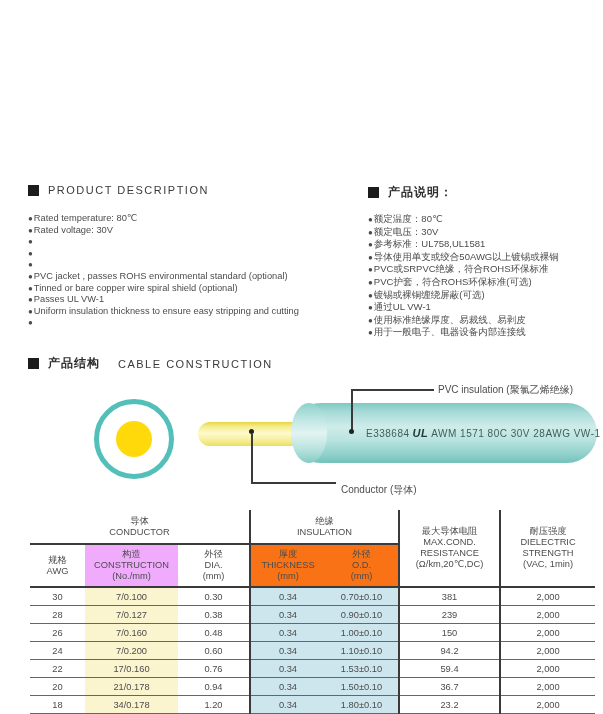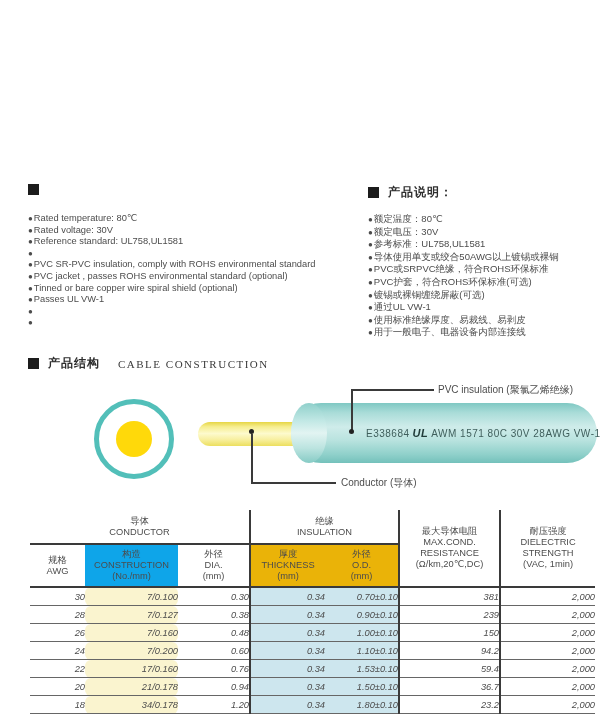--- a/index.html
+++ b/index.html
@@ -37,75 +37,75 @@
     letter-spacing:0.5px;white-space:nowrap;}
   .ul-logo{font-weight:bold;font-style:italic;font-size:11px;color:#213c3a;margin:0 3px;}
   .dot{position:absolute;width:5px;height:5px;border-radius:50%;background:#222;}
   .ln{position:absolute;background:#3a3a3a;}
   .dlabel{position:absolute;font-size:10px;color:#4c4c4c;white-space:nowrap;}
   
   .spec-table{position:absolute;left:30px;top:510px;width:565px;
     border-collapse:collapse;table-layout:fixed;font-size:9.3px;color:#4c4c4c;}
   .spec-table th{font-weight:normal;text-align:center;vertical-align:middle;
     line-height:11px;padding:0;}
-  .spec-table td{text-align:right;vertical-align:middle;height:17px;padding:0;font-style:italic;}
+  .spec-table td{text-align:center;vertical-align:middle;height:17px;padding:0;}
   .gh{height:33px;border-bottom:2px solid #3a3a3a;}
   .sub{height:41px;border-bottom:2px solid #3a3a3a;}
   .tall{border-bottom:2px solid #3a3a3a;}
   .dl{border-left:2px solid #3a3a3a;}
-  .bg-y{background:#0ea5e9;}
-  .bg-b{background:#eab308;}
+  .bg-y{background:#f0abfc;}
+  .bg-b{background:#f97316;}
   .spec-table tbody td{border-bottom:1.5px solid #666;}
-  .spec-table tbody td:nth-child(2){background:#faf4cf;border-radius:6px;}
+  .spec-table tbody td:nth-child(2){background:#faf4cf;}
   .spec-table tbody td:nth-child(4),
   .spec-table tbody td:nth-child(5){background:#cde6ee;}
   .spec-table tbody td:nth-child(4),
   .spec-table tbody td:nth-child(6),
   .spec-table tbody td:nth-child(7){border-left:2px solid #3a3a3a;}
 </style>
 </head>
 <body>
 
 <div class="sec-title" style="left:28px;top:184px;">
   <span class="sq"></span>
+  <span class="t-en">PRODUCT DESCRIPTION</span>
 </div>
 <div class="desc desc-en">
     <div class="b-line">
       <span class="bullet">●</span>
       <span>Rated temperature: 80℃</span>
     </div>
     <div class="b-line">
       <span class="bullet">●</span>
       <span>Rated voltage: 30V</span>
     </div>
     <div class="b-line">
       <span class="bullet">●</span>
-      <span>Reference standard: UL758,UL1581</span>
-    </div>
-    <div class="b-line">
-      <span class="bullet">●</span>
-    </div>
-    <div class="b-line">
-      <span class="bullet">●</span>
-      <span>PVC SR-PVC insulation, comply with ROHS environmental standard</span>
+    </div>
+    <div class="b-line">
+      <span class="bullet">●</span>
+    </div>
+    <div class="b-line">
+      <span class="bullet">●</span>
     </div>
     <div class="b-line">
       <span class="bullet">●</span>
       <span>PVC jacket , passes ROHS environmental standard (optional)</span>
     </div>
     <div class="b-line">
       <span class="bullet">●</span>
       <span>Tinned or bare copper wire spiral shield (optional)</span>
     </div>
     <div class="b-line">
       <span class="bullet">●</span>
       <span>Passes UL VW-1</span>
     </div>
     <div class="b-line">
       <span class="bullet">●</span>
+      <span>Uniform insulation thickness to ensure easy stripping and cutting</span>
     </div>
     <div class="b-line">
       <span class="bullet">●</span>
     </div>
   </div>
 
 <div class="sec-title" style="left:368px;top:184px;">
   <span class="sq"></span>
   <span class="t-zh">产品说明：</span>
 </div>
@@ -145,21 +145,21 @@
     <div class="b-line">
       <span class="bullet">●</span>
       <span>使用标准绝缘厚度、易裁线、易剥皮</span>
     </div>
     <div class="b-line">
       <span class="bullet">●</span>
       <span>用于一般电子、电器设备内部连接线</span>
     </div>
   </div>
 
-<div class="sec-title" style="left:28px;top:355px;font-family:Liberation Serif, serif;">
+<div class="sec-title" style="left:28px;top:355px;">
   <span class="sq"></span>
   <span class="t-zh">产品结构</span>
   <span class="t-en2">CABLE CONSTRUCTION</span>
 </div>
 
 <div class="diagram">
   <div class="xsec-ring">
     <div class="xsec-core"></div>
   </div>
   <div class="rod"></div>
@@ -170,21 +170,21 @@
   </div>
 
   <div class="ln" style="left:351px;top:14px;width:83px;height:1.5px;"></div>
   <div class="ln" style="left:351px;top:14px;width:1.5px;height:42px;"></div>
   <div class="dot" style="left:349px;top:54px;"></div>
   <div class="dlabel" style="left:438px;top:8px;">PVC insulation (聚氯乙烯绝缘)</div>
 
   <div class="dot" style="left:249px;top:54px;"></div>
   <div class="ln" style="left:251px;top:59px;width:1.5px;height:49px;"></div>
   <div class="ln" style="left:251px;top:107px;width:85px;height:1.5px;"></div>
-  <div class="dlabel" style="left:341px;top:101px;">Conductor (导体)</div>
+  <div class="dlabel" style="left:341px;top:108px;">Conductor (导体)</div>
 </div>
 
 <table class="spec-table">
   <colgroup>
     <col style="width:55px">
       <col style="width:93px">
       <col style="width:72px">
     <col style="width:75px">
       <col style="width:74px">
       <col style="width:101px">

